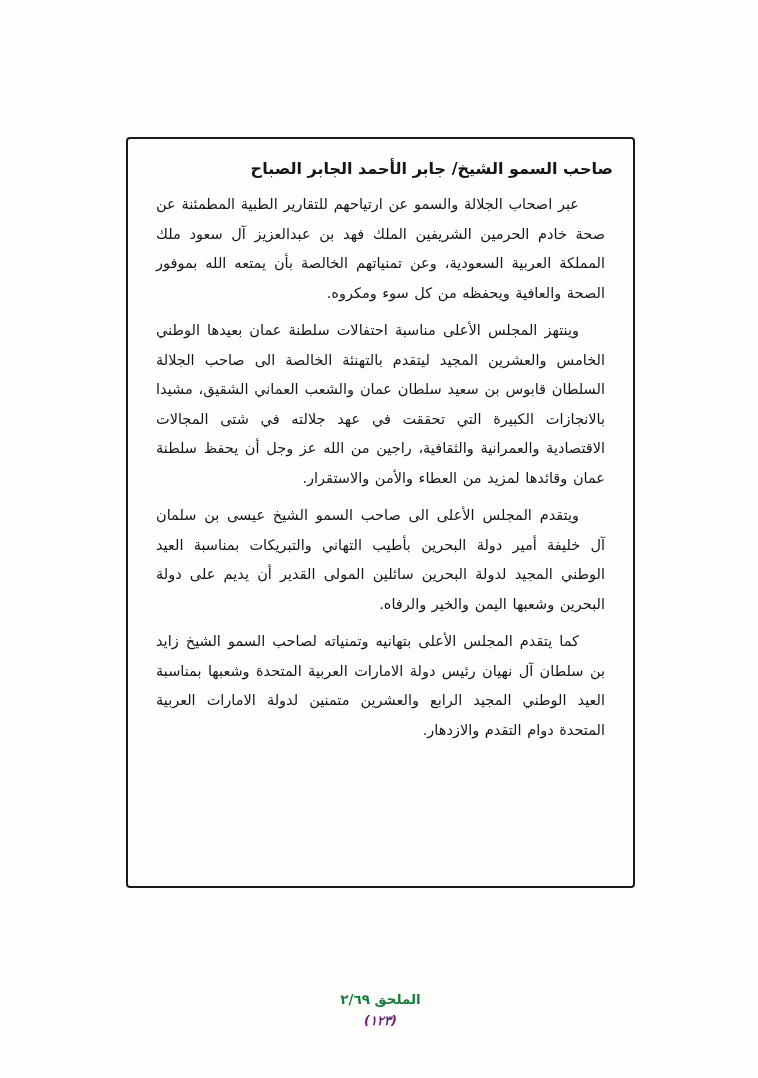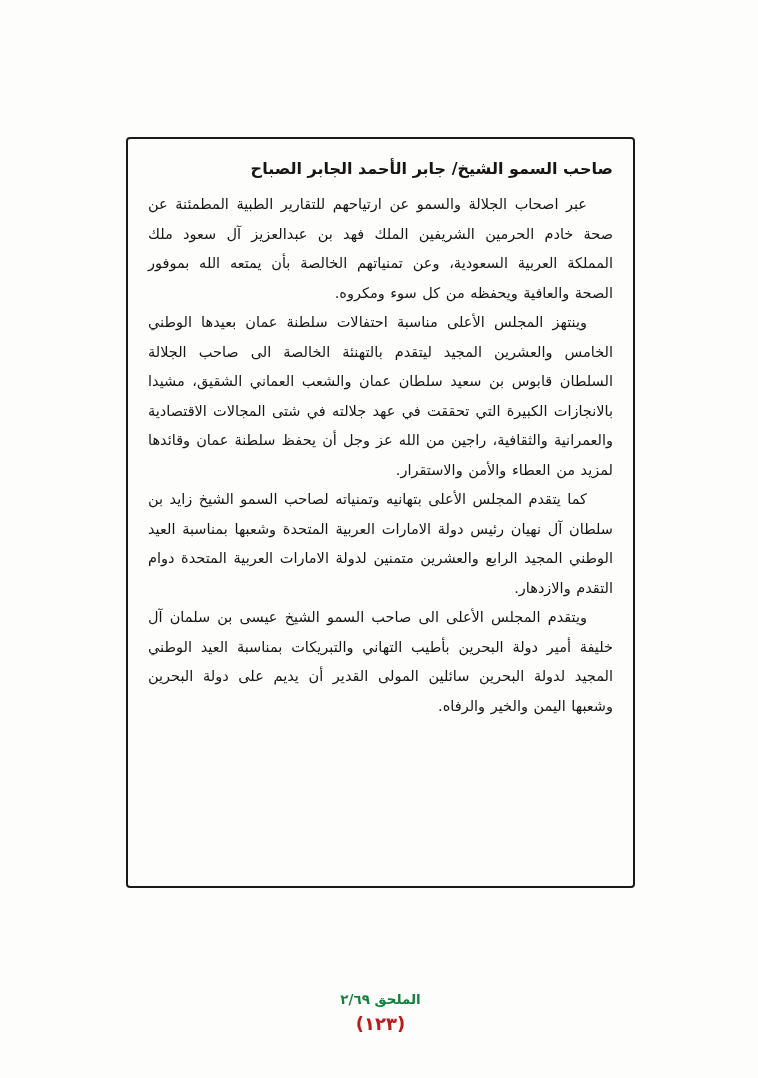--- a/index.html
+++ b/index.html
@@ -42,21 +42,21 @@
       letter-spacing: 0.2px;
     }
     .title-line {
       font-size: 15px;
       text-align: right;
       margin: 0 0 6px 0;
       padding-right: 34px;
       line-height: 26px;
     }
     p.body-par {
-      margin: 0;
+      margin: 8px;
       font-size: 14.5px;
       line-height: 29.5px;
       text-align: justify;
       text-indent: 26px;
       word-spacing: 1px;
     }
     .footer-appendix {
       position: absolute;
       left: 126px;
       top: 991px;
@@ -67,36 +67,37 @@
       font-weight: bold;
       color: #15803d;
     }
     .footer-page {
       position: absolute;
       left: 126px;
       top: 1013px;
       width: 509px;
       text-align: center;
       direction: rtl;
-      font-size: 18px;
+      font-size: 13px;
       font-weight: bold;
-      color: #b91c1c;
+      color: #701a75;
+      font-style: italic;
     }
   </style>
 </head>
 <body>
 
 <div class="page">
 
   <div class="frame">
     <div class="salutation">صاحب السمو الشيخ/ جابر الأحمد الجابر الصباح</div>
 
     <p class="body-par">عبر اصحاب الجلالة والسمو عن ارتياحهم للتقارير الطبية المطمئنة عن صحة خادم الحرمين الشريفين الملك فهد بن عبدالعزيز آل سعود ملك المملكة العربية السعودية، وعن تمنياتهم الخالصة بأن يمتعه الله بموفور الصحة والعافية ويحفظه من كل سوء ومكروه.</p>
     <p class="body-par">وينتهز المجلس الأعلى مناسبة احتفالات سلطنة عمان بعيدها الوطني الخامس والعشرين المجيد ليتقدم بالتهنئة الخالصة الى صاحب الجلالة السلطان قابوس بن سعيد سلطان عمان والشعب العماني الشقيق، مشيدا بالانجازات الكبيرة التي تحققت في عهد جلالته في شتى المجالات الاقتصادية والعمرانية والثقافية، راجين من الله عز وجل أن يحفظ سلطنة عمان وقائدها لمزيد من العطاء والأمن والاستقرار.</p>
+    <p class="body-par">ويتقدم المجلس الأعلى الى صاحب السمو الشيخ عيسى بن سلمان آل خليفة أمير دولة البحرين بأطيب التهاني والتبريكات بمناسبة العيد الوطني المجيد لدولة البحرين سائلين المولى القدير أن يديم على دولة البحرين وشعبها اليمن والخير والرفاه.</p>
     <p class="body-par">كما يتقدم المجلس الأعلى بتهانيه وتمنياته لصاحب السمو الشيخ زايد بن سلطان آل نهيان رئيس دولة الامارات العربية المتحدة وشعبها بمناسبة العيد الوطني المجيد الرابع والعشرين متمنين لدولة الامارات العربية المتحدة دوام التقدم والازدهار.</p>
-    <p class="body-par">ويتقدم المجلس الأعلى الى صاحب السمو الشيخ عيسى بن سلمان آل خليفة أمير دولة البحرين بأطيب التهاني والتبريكات بمناسبة العيد الوطني المجيد لدولة البحرين سائلين المولى القدير أن يديم على دولة البحرين وشعبها اليمن والخير والرفاه.</p>
   </div>
 
   <div class="footer-appendix">الملحق ٢/٦٩</div>
 
   <div class="footer-page">(١٢٣)</div>
 
 </div>
 
 </body></html>

